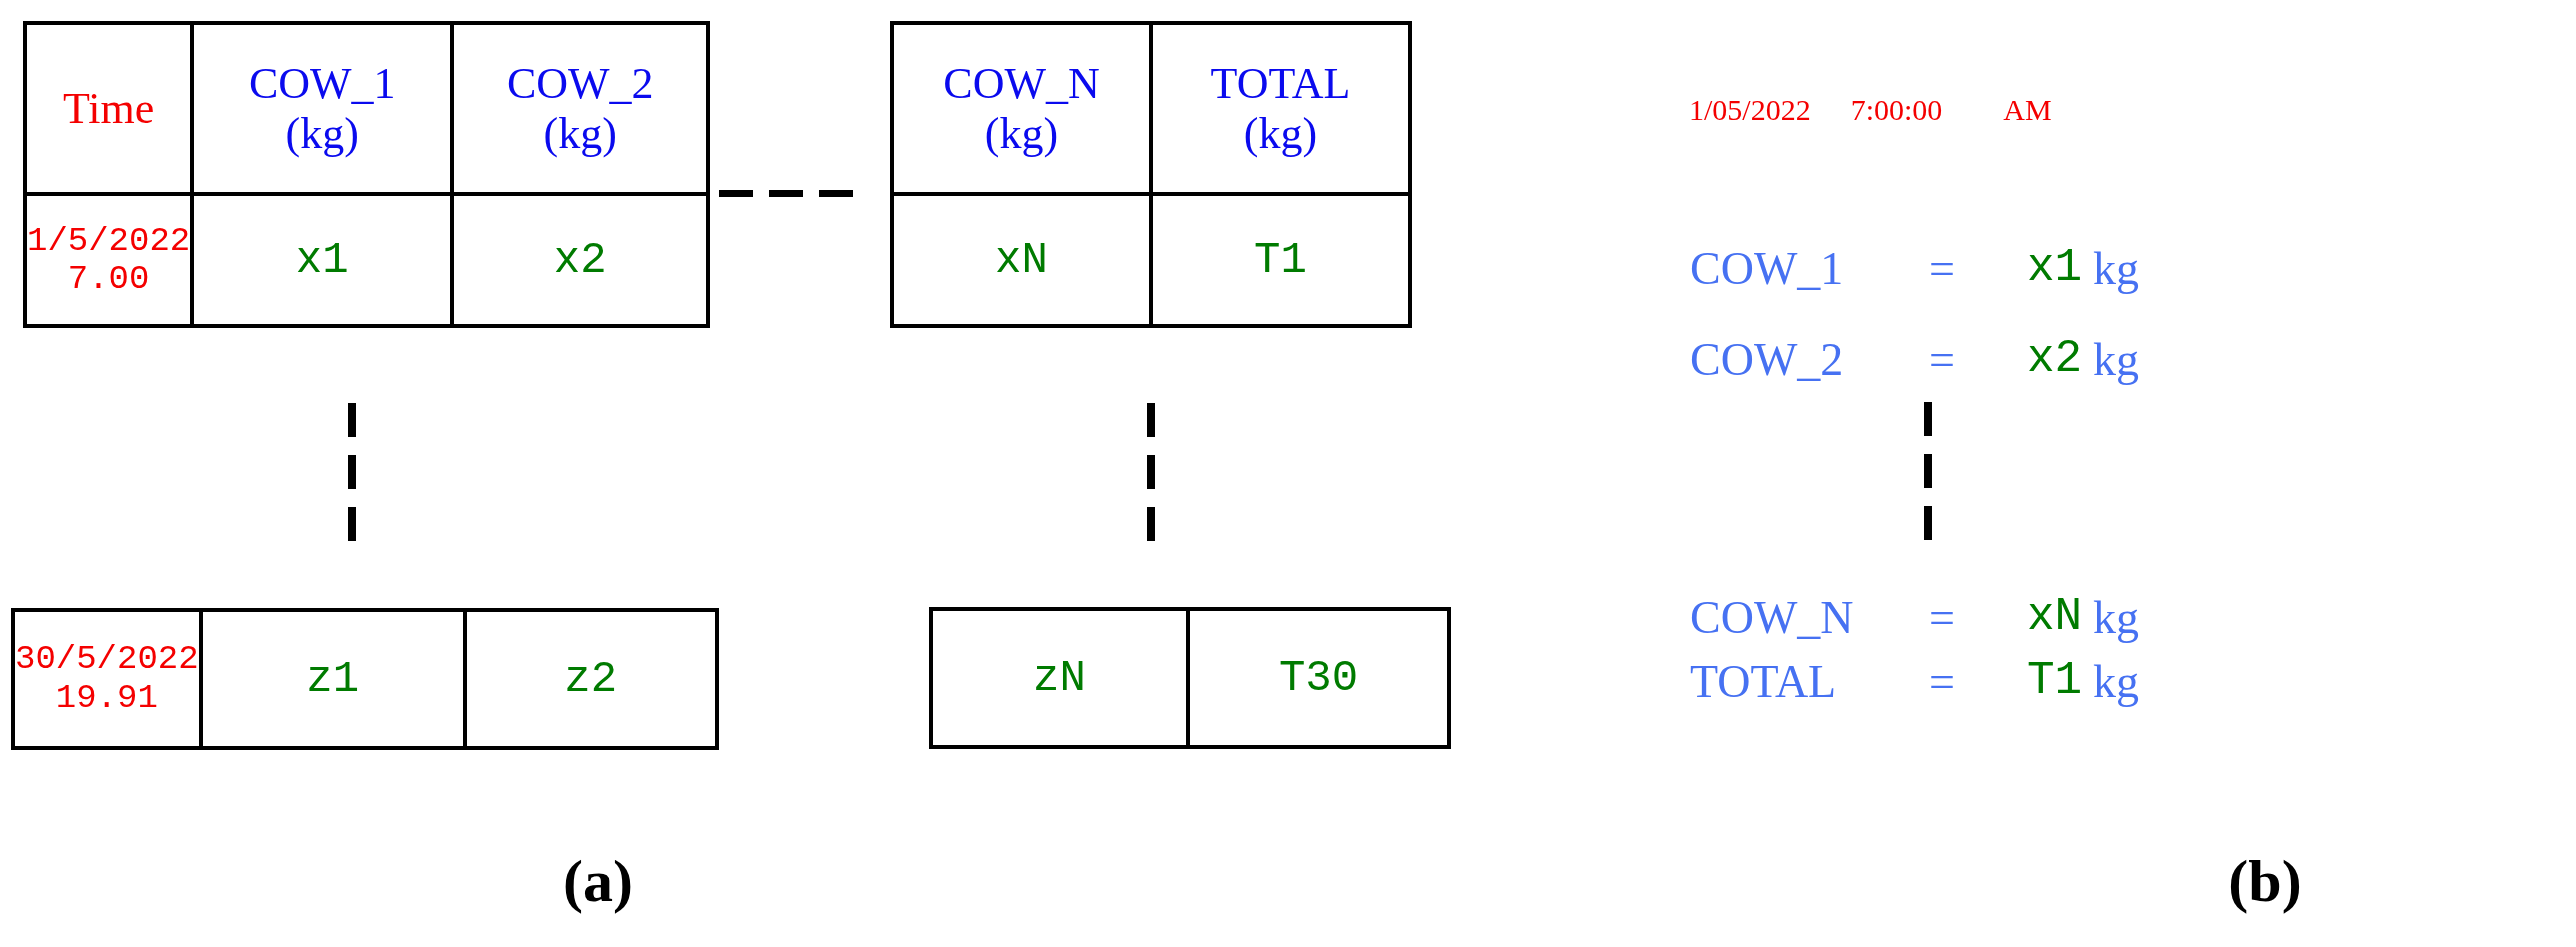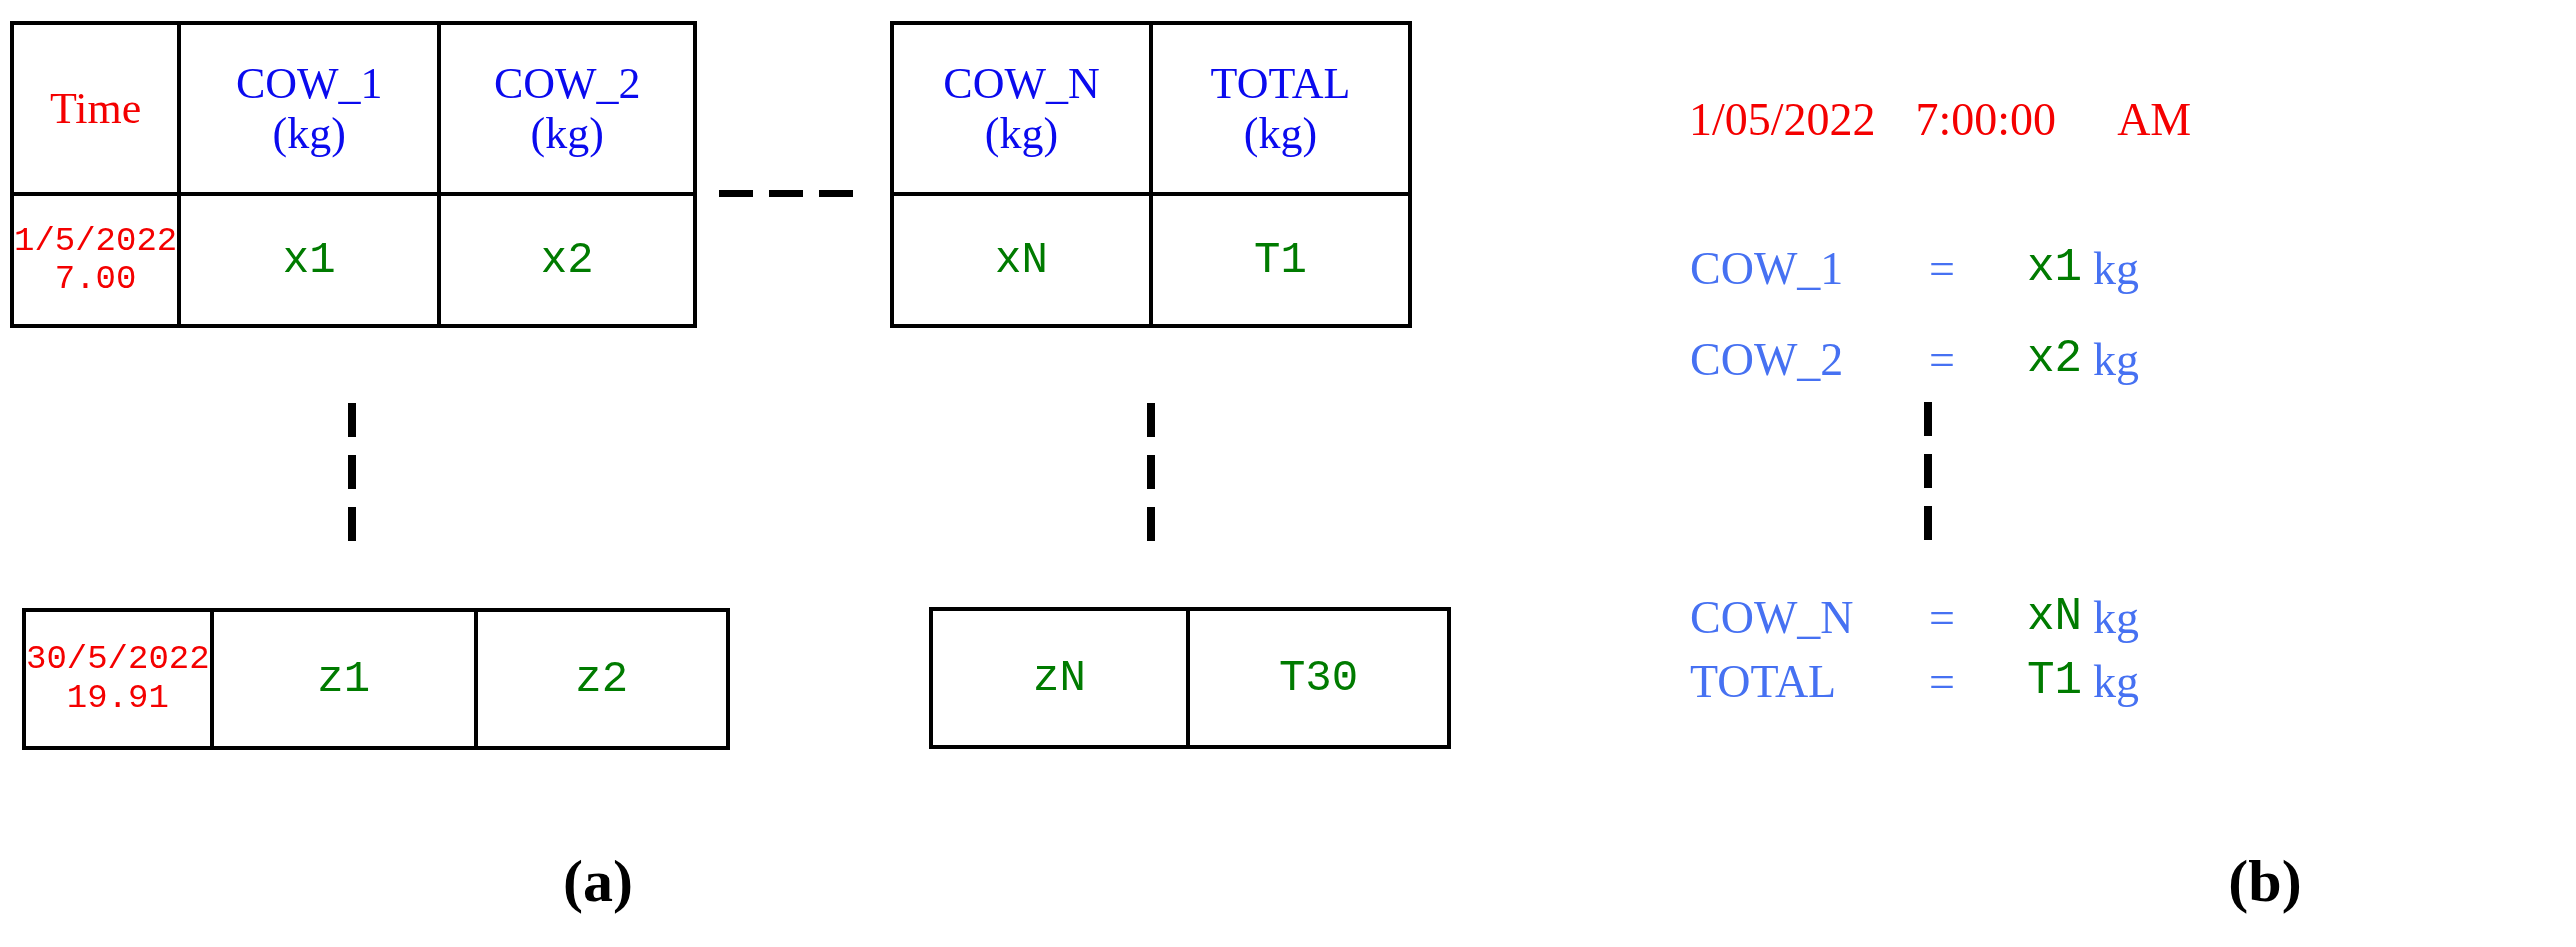--- a/index.html
+++ b/index.html
@@ -23,39 +23,39 @@
   .hdash {
     position:absolute; height:6.9px;
     background:repeating-linear-gradient(90deg,#000 0 34px,transparent 34px 50px);
   }
   .vdash {
     position:absolute; width:8.4px;
     background:repeating-linear-gradient(180deg,#000 0 34px,transparent 34px 52px);
   }
   
   .b-title { position:absolute; left:1689px; top:34px; font-size:47px; white-space:nowrap; }
-  .b-time  { position:absolute; left:1689px; top:93px; font-size:46px; display:flex; white-space:nowrap; }
+  .b-time  { position:absolute; left:1689px; top:93px; font-size:30px; display:flex; white-space:nowrap; }
   .b-time .t-time { margin-left:40px; }
   .b-time .t-ampm { margin-left:61px; }
   .eq-line { position:absolute; left:1690px; display:flex; font-size:46px; white-space:nowrap; }
   .eq-name { display:inline-block; width:239px; }
   .eq-sign { display:inline-block; width:98px; }
   .eq-val  { margin-right:10.7px; }
   
   .caption {
     position:absolute; width:184px; text-align:center;
     font-size:60px; font-weight:bold; color:#000;
   }
 </style>
 </head>
 <body>
 
 <div id="canvas">
 
-  <table class="tbl" style="left:10px; top:21.4px;">
+  <table class="tbl" style="left:23px; top:21.4px;">
     <colgroup>
         <col style="width:165px">
         <col style="width:260px">
         <col style="width:256px">
       </colgroup>
     <tbody>
       <tr style="height:171px">
         <td class="red fs-head">Time</td>
         <td class="blue fs-head">
           <div>COW_1</div>
@@ -93,21 +93,21 @@
           <div>(kg)</div>
         </td>
       </tr>
       <tr style="height:132px">
         <td class="green fs-head">xN</td>
         <td class="green fs-head">T1</td>
       </tr>
     </tbody>
   </table>
 
-  <table class="tbl" style="left:22px; top:608px;border-radius:26px;">
+  <table class="tbl" style="left:11px; top:608px;border-radius:26px;">
     <colgroup>
         <col style="width:165px">
         <col style="width:264px">
         <col style="width:252px">
       </colgroup>
     <tbody>
       <tr style="height:138px">
         <td class="red fs-date">
           <div>30/5/2022</div>
           <div>19.91</div>

